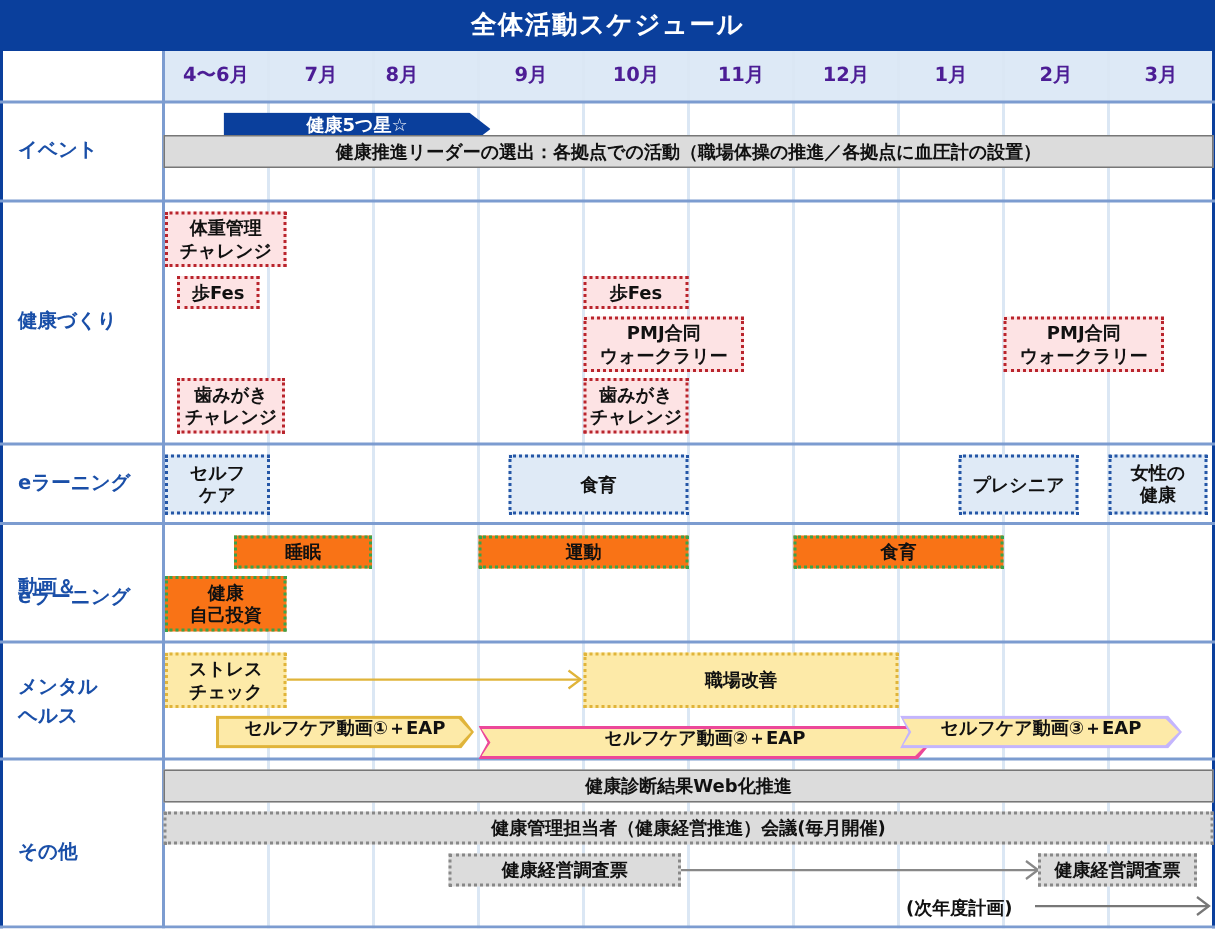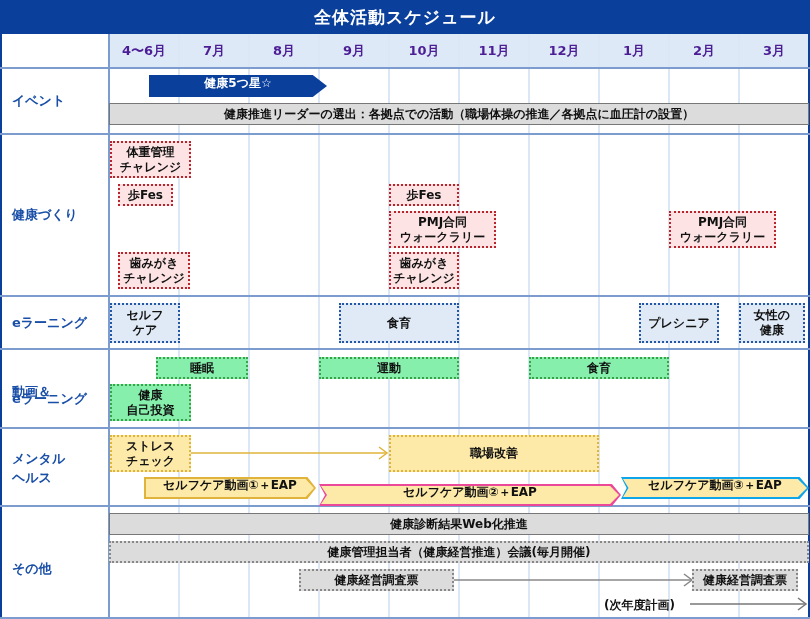--- a/index.html
+++ b/index.html
@@ -8,21 +8,21 @@
   .frame { position: absolute; left: 0; top: 34px; width: 810px; height: 585px; border-left: 2px solid #0a3f9c; border-right: 2px solid #0a3f9c; }
   .header-row { position: absolute; left: 109px; top: 34px; width: 701px; height: 34px; background: #dde9f6; }
   .month { position: absolute; top: 34px; height: 34px; width: 70px; text-align: center; line-height: 34px; font-size: 13px; font-weight: bold; color: #4c1d95; }
   .vline { position: absolute; top: 34px; width: 2px; height: 585px; background: #dbe7f4; }
   .vline.main { background: #7c9cd0; width: 2px; }
   .hline { position: absolute; left: 0; width: 810px; height: 2px; background: #7c9cd0; }
   .row-label { position: absolute; left: 12px; font-size: 13px; font-weight: bold; color: #1a4fa8; line-height: 18px; }
   .box { position: absolute; display: flex; align-items: center; justify-content: center; text-align: center; font-size: 12px; font-weight: bold; color: #111; line-height: 15px; }
   .pink { background: #fde3e4; border: 2px dotted #b9242c; }
   .blue { background: #dfeaf6; border: 2px dotted #2456a6; }
-  .green { background: #86efac; border: 2px dotted #3aa34a; }
+  .green { background: #f97316; border: 2px dotted #3aa34a; }
   .yellow { background: #fdeaa8; border: 2px dotted #e0b43a; }
   .gray { background: #dcdcdc; border: 1px solid #777; }
   .gray-dot { background: #dcdcdc; border: 2px dotted #888; }
   .chev { position: absolute; height: 22px; display: flex; justify-content: center; font-size: 12px; font-weight: bold; color: #111; }
 </style>
 </head>
 <body>
 
 <div class="title-bar">全体活動スケジュール</div>
 
@@ -36,21 +36,21 @@
 <div class="vline" style="left:458px;"></div>
 <div class="vline" style="left:528px;"></div>
 <div class="vline" style="left:598px;"></div>
 <div class="vline" style="left:668px;"></div>
 <div class="vline" style="left:738px;"></div>
 
 <div class="frame"></div>
 
 <div class="month" style="left:109px;">4〜6月</div>
 <div class="month" style="left:179px;">7月</div>
-<div class="month" style="left:249px;">8月</div>
+<div class="month" style="left:233px;">8月</div>
 <div class="month" style="left:319px;">9月</div>
 <div class="month" style="left:389px;">10月</div>
 <div class="month" style="left:459px;">11月</div>
 <div class="month" style="left:529px;">12月</div>
 <div class="month" style="left:599px;">1月</div>
 <div class="month" style="left:669px;">2月</div>
 <div class="month" style="left:739px;">3月</div>
 
 <div class="hline" style="top:67px;"></div>
 <div class="hline" style="top:133px;"></div>
@@ -65,21 +65,21 @@
 <div class="row-label" style="top:314px;">eラーニング</div>
 <div class="row-label" style="top:383px;">動画＆</div>
 <div class="row-label" style="top:390px;">eラーニング</div>
 <div class="row-label" style="top:450px;">メンタル</div>
 <div class="row-label" style="top:469px;">ヘルス</div>
 <div class="row-label" style="top:560px;">その他</div>
 
 <div class="chev" style="left:149px; top:75px; width:178px; background:#0a3f9c; color:#fff; clip-path:polygon(0 0, 92% 0, 100% 50%, 92% 100%, 0 100%);">
   <span>健康5つ星☆</span>
 </div>
-<div class="box gray" style="left:109px; top:103px; width:700px; height:22px;">
+<div class="box gray" style="left:109px; top:90px; width:700px; height:22px;">
   <span>健康推進リーダーの選出：各拠点での活動（職場体操の推進／各拠点に血圧計の設置）</span>
 </div>
 
 <div class="box pink" style="left:110px; top:141px; width:81px; height:37px; flex-direction:column;">
   <span>体重管理</span>
   <span>チャレンジ</span>
 </div>
 <div class="box pink" style="left:118px; top:184px; width:55px; height:22px;">
   <span>歩Fes</span>
 </div>
@@ -144,21 +144,21 @@
   <span>職場改善</span>
 </div>
 <div class="chev" style="left:144px; top:477px; width:172px; background:#e0b43a; clip-path:polygon(0 0, 95% 0, 100% 50%, 95% 100%, 0 100%);">
   <div style="position:absolute; inset:2px; background:#fdeaa8; clip-path:polygon(0 0, 95% 0, 100% 50%, 95% 100%, 0 100%);"></div>
   <span style="position:relative;">セルフケア動画①＋EAP</span>
 </div>
 <div class="chev" style="left:319px; top:484px; width:302px; background:#ec4899; clip-path:polygon(0 0, 97% 0, 100% 50%, 97% 100%, 0 100%, 2% 50%);">
   <div style="position:absolute; inset:2px; background:#fdeaa8; clip-path:polygon(0 0, 97% 0, 100% 50%, 97% 100%, 0 100%, 2% 50%);"></div>
   <span style="position:relative;">セルフケア動画②＋EAP</span>
 </div>
-<div class="chev" style="left:621px; top:477px; width:188px; background:#0ea5e9; clip-path:polygon(0 0, 95% 0, 100% 50%, 95% 100%, 0 100%, 3% 50%);">
+<div class="chev" style="left:600px; top:477px; width:188px; background:#c4b5fd; clip-path:polygon(0 0, 95% 0, 100% 50%, 95% 100%, 0 100%, 3% 50%);">
   <div style="position:absolute; inset:2px; background:#fdeaa8; clip-path:polygon(0 0, 95% 0, 100% 50%, 95% 100%, 0 100%, 3% 50%);"></div>
   <span style="position:relative;">セルフケア動画③＋EAP</span>
 </div>
 
 <div class="box gray" style="left:109px; top:513px; width:700px; height:22px;">
   <span>健康診断結果Web化推進</span>
 </div>
 <div class="box gray-dot" style="left:109px; top:541px; width:700px; height:22px;">
   <span>健康管理担当者（健康経営推進）会議(毎月開催)</span>
 </div>

